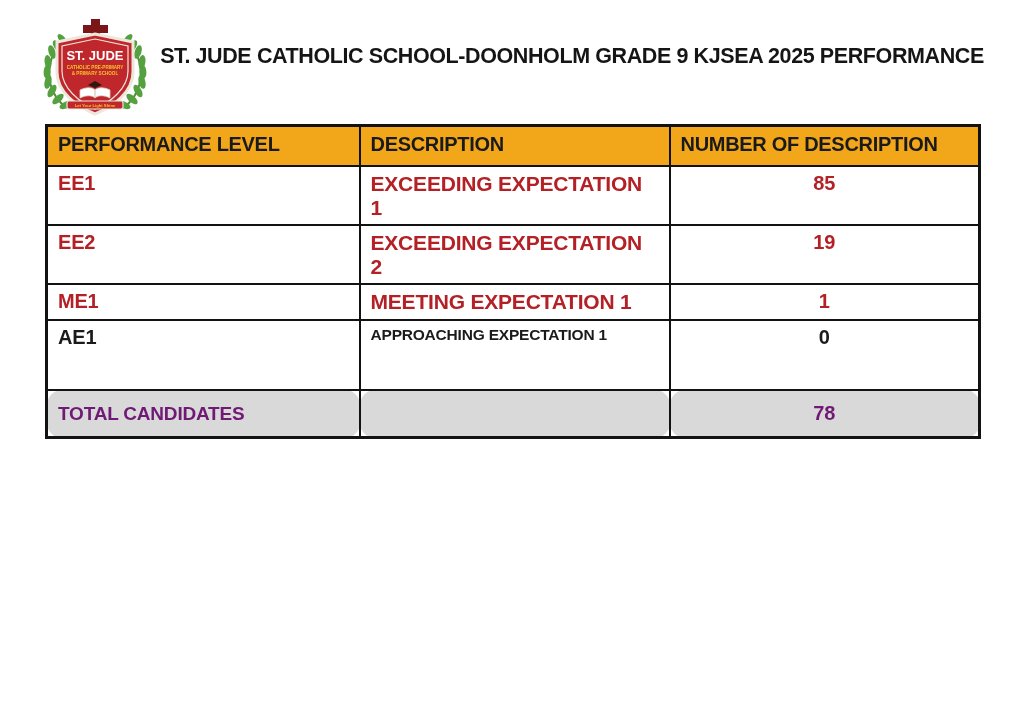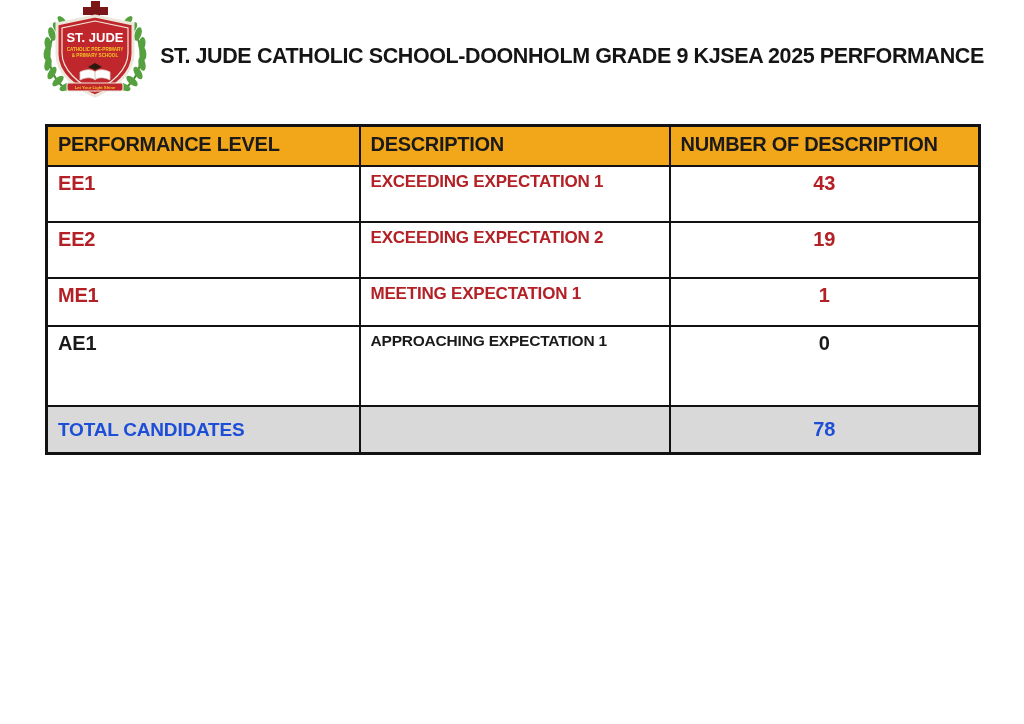--- a/index.html
+++ b/index.html
@@ -6,21 +6,21 @@
   html,body { width:1024px; height:724px; }
   body {
     background:#ffffff;
     font-family:"Liberation Sans", sans-serif;
     position:relative;
     overflow:hidden;
   }
 
   
   .logo-wrap {
-    position:absolute; left:40px; top:0;
+    position:absolute; left:40px; top:18px;
     width:110px; height:102px;
   }
 
   
   .page-title {
     position:absolute; left:155px; top:44px; right:35px;
     text-align:center;
     font-size:21.5px; font-weight:bold; color:#151515;
     letter-spacing:-0.4px;
     white-space:nowrap;
@@ -53,31 +53,31 @@
     vertical-align:middle;
     padding-top:2px; padding-bottom:4px;
     letter-spacing:-0.3px;
   }
 
   td.level { font-size:20px; letter-spacing:-0.2px; }
   td.desc  { font-size:15.5px; letter-spacing:-0.2px; }
   td.num   { font-size:20px; text-align:center; }
 
   tr.red td { color:#B32025; }
-  tr.red td.desc { font-size:17px; }
+  tr.red td.desc { font-size:21px; }
 
   tr.h76 { height:56px; }
   tr.h68 { height:56px; }
-  tr.h44 { height:48px;padding-left:37px; }
-  tr.h66 { height:80px; }
+  tr.h44 { height:36px;padding-left:37px; }
+  tr.h66 { height:70px; }
   tr.h42 { height:42px; }
   tr.h46 { height:46px; }
 
   tr.total-row { height:48px; background:#D9D9D9; }
-  tr.total-row td { color:#1d4ed8; vertical-align:middle; }
+  tr.total-row td { color:#701a75; vertical-align:middle;border-radius:15px; }
   td.total-label { font-size:19px; letter-spacing:-0.2px; }
 </style>
 </head>
 <body>
 
 <div class="logo-wrap">
   <svg viewBox="0 0 110 102" width="110" height="102">
 
     <g>
       <rect x="51" y="1" width="9" height="26" fill="#7A1518"></rect>
@@ -133,21 +133,21 @@
   <tbody>
       <tr class="header-row">
     <th>PERFORMANCE LEVEL</th>
     <th>DESCRIPTION</th>
     <th>NUMBER OF DESCRIPTION</th>
   </tr>
 
   <tr class="red h76">
     <td class="level">EE1</td>
     <td class="desc">EXCEEDING EXPECTATION 1</td>
-    <td class="num">43</td>
+    <td class="num">85</td>
   </tr>
 
   <tr class="red h68">
     <td class="level">EE2</td>
     <td class="desc">EXCEEDING EXPECTATION 2</td>
     <td class="num">19</td>
   </tr>
 
   <tr class="red h44">
     <td class="level">ME1</td>

